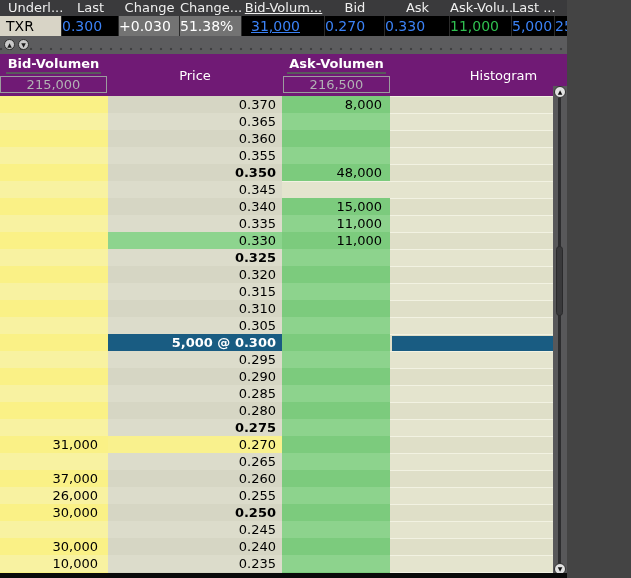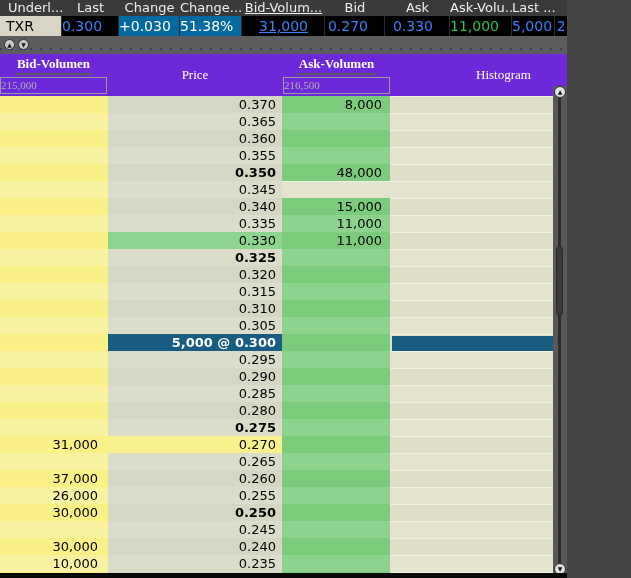--- a/index.html
+++ b/index.html
@@ -8,46 +8,46 @@
   .app { position:relative; width:567px; height:578px; background:#7C7C7E; overflow:hidden; }
 
   
   .quote-header { position:absolute; top:0; left:0; width:631px; height:16px;
     background:#3A3A3C; display:flex; color:#EFEFEF; font-size:13px; line-height:16px; }
   .quote-header .qcell { overflow:hidden; white-space:nowrap; text-align:center; }
   .quote-header .qcell.c0 { text-align:left; padding-left:8px; }
 
   .quote-values { position:absolute; top:16px; left:0; width:631px; height:20px;
     background:#000; display:flex; font-size:14px; line-height:20px; }
-  .quote-values .qcell { overflow:hidden; white-space:nowrap; text-align:right; padding-right:16px;
+  .quote-values .qcell { overflow:hidden; white-space:nowrap; text-align:right; padding-right:24px;
     border-right:1px solid #2B2B2B; }
   .c0{width:62px;} .c1{width:57px;} .c2{width:61px;} .c3{width:62px;} .c4{width:83px;text-decoration:underline;}
   .c5{width:60px;} .c6{width:65px;} .c7{width:62px;} .c8{width:43px;} .c9{width:76px; border-right:none !important;}
   .k-symbol { background:#D8D4C6; color:#000; text-align:left !important; padding-left:6px; }
   .k-yellow { color:#3b82f6; }
-  .k-greenbg { background:#0369a1; color:#FFFFFF; text-align:center !important; }
+  .k-greenbg { background:#737373; color:#FFFFFF; text-align:center !important; }
   .k-greentx { color:#2FBF4F; }
 
   
   .toolbar { position:absolute; top:36px; left:0; width:631px; height:18px; background:#5C5C5E;
     background-image:radial-gradient(circle, #3F3F41 1.3px, rgba(0,0,0,0) 1.6px);
     background-size:10px 18px; background-position:36px 4px; background-repeat:repeat-x; }
   .tb-circle { position:absolute; top:3px; width:11px; height:11px; border-radius:50%;
     background:#C9C9C9; border:1px solid #2E2E2E; color:#1A1A1A; font-size:6px; line-height:9px;
     text-align:center; cursor:pointer; }
   .tb-up { left:4px; } .tb-down { left:18px; }
 
   
   .col-headers { position:absolute; top:54px; left:0; width:631px; height:42px;
-    background:#6d28d9; color:#FFF; font-size:13px;font-family:Liberation Serif, serif; }
+    background:#701a75; color:#FFF; font-size:13px; }
   .volhead { position:absolute; top:2px; text-align:center; }
   .volhead .lbl { display:inline-block; font-weight:bold; border-bottom:2px solid #5A5A5C;
     padding:0 2px 1px 2px; cursor:pointer; }
   .total-box { margin-top:2px; height:17px; line-height:15px; border:1px solid #9C9C9E;
-    color:#B2B2B4; text-align:left; font-size:11px; }
+    color:#B2B2B4; text-align:center; font-size:13px; }
   .bid-head { left:0; width:107px; }
   .ask-head { left:283px; width:107px; }
   .mid-label { position:absolute; top:0; height:42px; display:flex; align-items:center; justify-content:center; }
   .price-head { left:107px; width:176px; }
   .hist-head { left:390px; width:227px; }
 
   
   .ladder { position:absolute; top:96px; left:0; width:631px; height:482px; overflow:hidden; }
   .row { display:flex; height:17px; font-size:13px; line-height:17px; }
   .cell { overflow:hidden; white-space:nowrap; }

